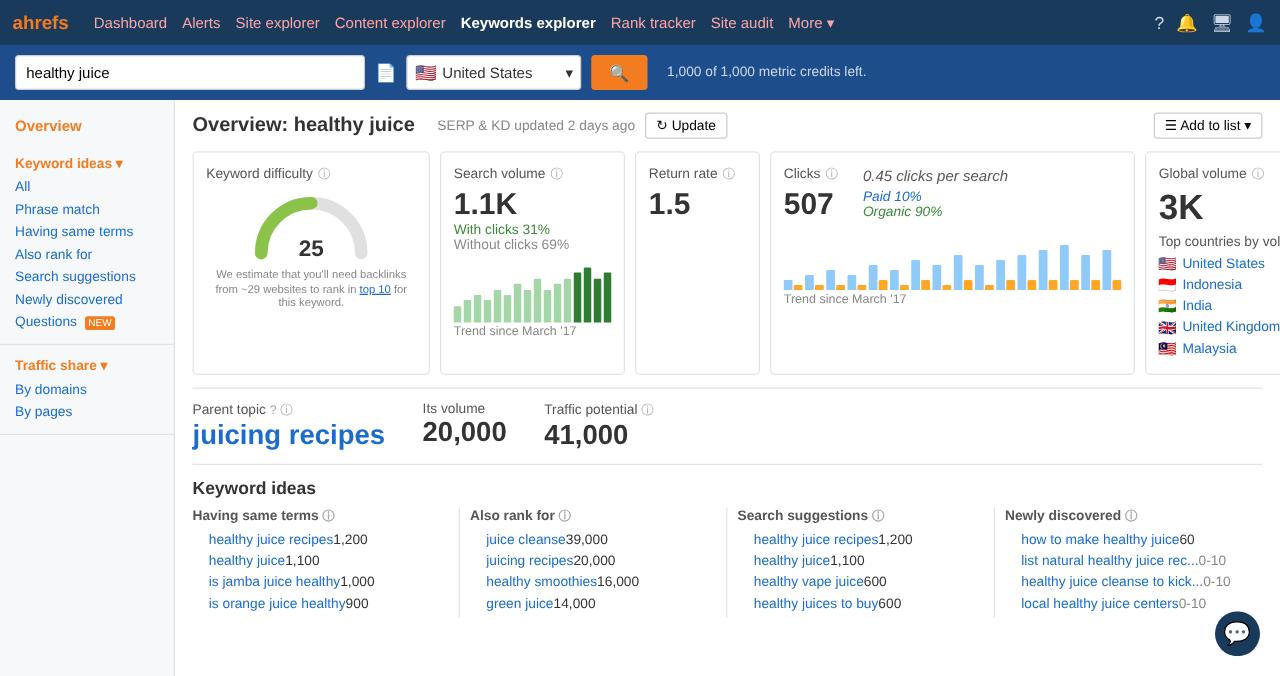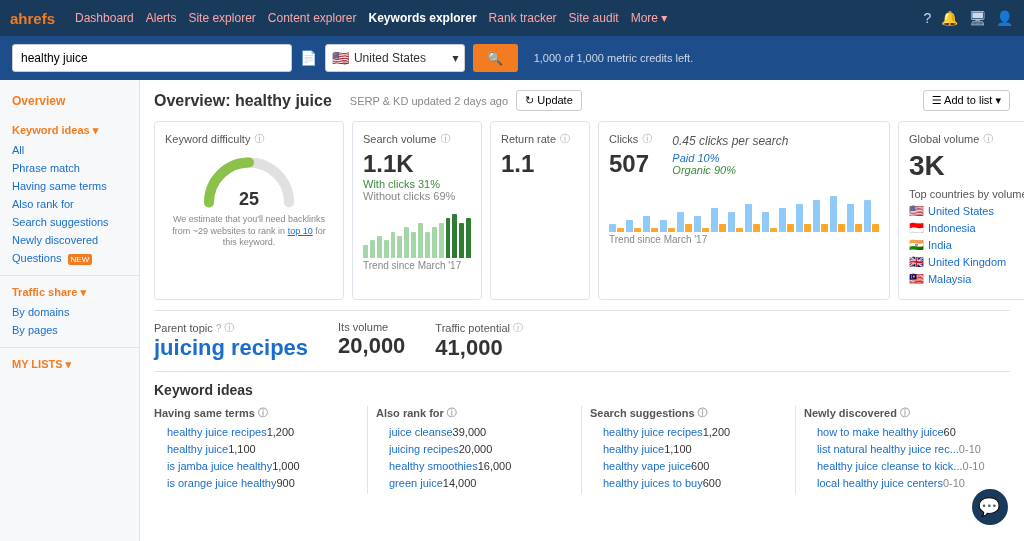--- a/index.html
+++ b/index.html
@@ -41,21 +41,21 @@
     .overview-title { font-size: 16px; font-weight: normal; color: #333; }
     .overview-title span { font-weight: bold; color: #333; }
     .overview-subtitle { font-size: 11px; color: #888; margin-left: 10px; }
     .update-btn { display: flex; align-items: center; gap: 4px; border: 1px solid #ccc; border-radius: 3px; padding: 3px 8px; font-size: 11px; cursor: pointer; background: #fff; }
     .add-list-btn { display: flex; align-items: center; gap: 4px; border: 1px solid #ccc; border-radius: 3px; padding: 3px 8px; font-size: 11px; cursor: pointer; background: #fff; }
 
     
     .metrics-row { display: flex; gap: 8px; margin-bottom: 10px; }
     .metric-card { border: 1px solid #e0e4ea; border-radius: 4px; padding: 10px; background: #fff; }
     .metric-card.kd { width: 190px; flex-shrink: 0; }
-    .metric-card.sv { width: 130px; flex-shrink: 0; }
+    .metric-card.sv { width: 148px; flex-shrink: 0; }
     .metric-card.rr { width: 100px; flex-shrink: 0; }
     .metric-card.clicks { flex: 1; }
     .metric-card.global { width: 220px; flex-shrink: 0; }
     .metric-label { font-size: 11px; color: #555; margin-bottom: 4px; display: flex; align-items: center; gap: 4px; }
     .info-icon { color: #aaa; font-size: 10px; cursor: pointer; }
     .metric-value { font-size: 24px; font-weight: bold; color: #333; }
     .metric-sub { font-size: 10px; color: #888; margin-top: 2px; }
     .metric-green { color: #3a8a3a; font-size: 11px; }
     .metric-gray { color: #888; font-size: 11px; }
 
@@ -158,23 +158,20 @@
         <span class="sidebar-badge">NEW</span>
       </div>
     </div>
     <div class="sidebar-divider"></div>
     <div class="sidebar-section">
       <div class="sidebar-heading">Traffic share ▾</div>
       <div class="sidebar-item">By domains</div>
       <div class="sidebar-item">By pages</div>
     </div>
     <div class="sidebar-divider"></div>
-    <div class="sidebar-section">
-      <div class="sidebar-heading">MY LISTS ▾</div>
-    </div>
   </aside>
 
   <main class="content">
 
     <div class="overview-header">
       <div class="overview-title-row">
         <span class="overview-title">
           <span>Overview:</span> <strong>healthy juice</strong>
         </span>
         <span class="overview-subtitle">SERP &amp; KD updated 2 days ago</span>
@@ -234,21 +231,21 @@
             <div class="mini-bar" style="height: 39.6px; background: rgb(46, 125, 50);"></div>
           </div>
         <div class="metric-sub">Trend since March '17</div>
       </div>
 
       <div class="metric-card rr">
         <div class="metric-label">
           <span>Return rate</span>
           <span class="info-icon">ⓘ</span>
         </div>
-        <div class="metric-value">1.1</div>
+        <div class="metric-value">1.5</div>
       </div>
 
       <div class="metric-card clicks">
         <div style="display:flex; gap:20px;">
           <div>
             <div class="metric-label">
               <span>Clicks</span>
               <span class="info-icon">ⓘ</span>
             </div>
             <div class="metric-value">507</div>

